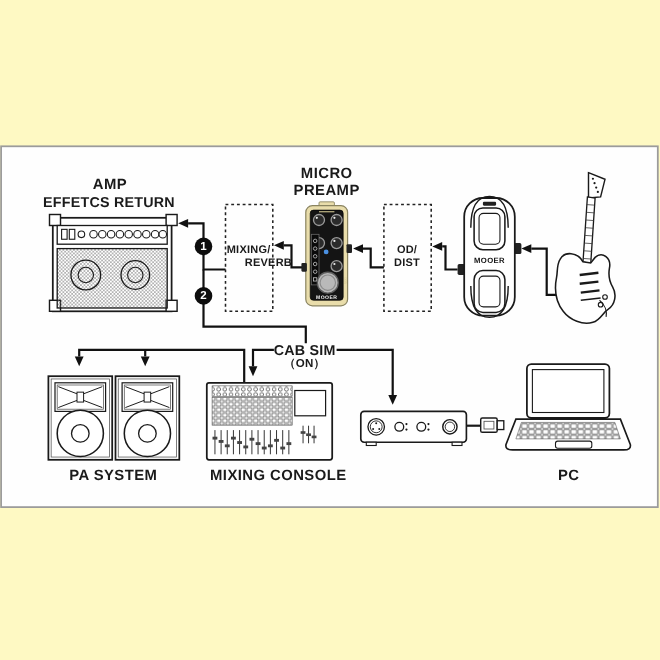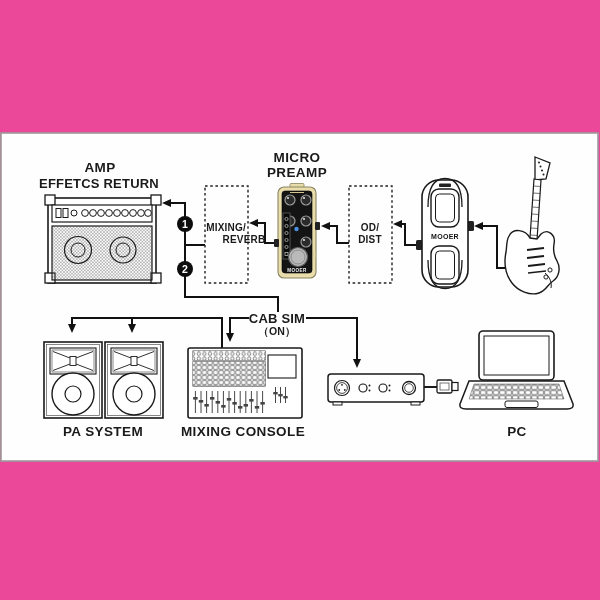--- a/index.html
+++ b/index.html
@@ -1,16 +1,16 @@
 <!DOCTYPE html>
 <html><head>
 <meta charset="utf-8">
 <style>
   html,body{margin:0;padding:0;background:#fff;}
-  #stage{position:relative;width:600px;height:600px;background:#ec4899;overflow:hidden;
+  #stage{position:relative;width:600px;height:600px;background:#fef9c3;overflow:hidden;
          font-family:"Liberation Sans",sans-serif;}
   .lbl{position:absolute;transform:translateX(-50%);font-weight:bold;color:#1a1a1a;
        white-space:nowrap;line-height:1.15;text-align:center;}
   .lbl-lg{font-size:13.5px;letter-spacing:.4px;}
   .lbl-md{font-size:13px;letter-spacing:.2px;text-align:center;}
   .lbl-sm{font-size:10px;letter-spacing:.2px;}
   .marker{position:absolute;width:16px;height:16px;border-radius:50%;background:#0d0d0d;
           color:#fff;font-size:10.5px;font-weight:bold;text-align:center;line-height:16px;}
   svg{position:absolute;left:0;top:0;}
 </style>
@@ -291,19 +291,19 @@
 <div class="lbl lbl-sm" style="left:226px;top:222px;">MIXING/</div>
 <div class="lbl lbl-sm" style="left:226px;top:234px;padding-left:36px;">REVERB</div>
 
 <div class="lbl lbl-sm" style="left:370px;top:222px;">OD/</div>
 <div class="lbl lbl-sm" style="left:370px;top:234px;">DIST</div>
 
 <div class="lbl lbl-sm" style="left:277px;top:312px;font-size:13px;">CAB SIM</div>
 <div class="lbl lbl-sm" style="left:277px;top:325px;font-size:10.5px;">（ON）</div>
 
 <div class="lbl lbl-lg" style="left:103px;top:424px;">PA SYSTEM</div>
-<div class="lbl lbl-lg" style="left:243px;top:424px;">MIXING CONSOLE</div>
+<div class="lbl lbl-lg" style="left:253px;top:424px;">MIXING CONSOLE</div>
 <div class="lbl lbl-lg" style="left:517px;top:424px;">PC</div>
 
 <div class="marker" style="left:177px;top:216px;">1</div>
 <div class="marker" style="left:177px;top:261px;">2</div>
 
 </div>
 
 </body></html>

